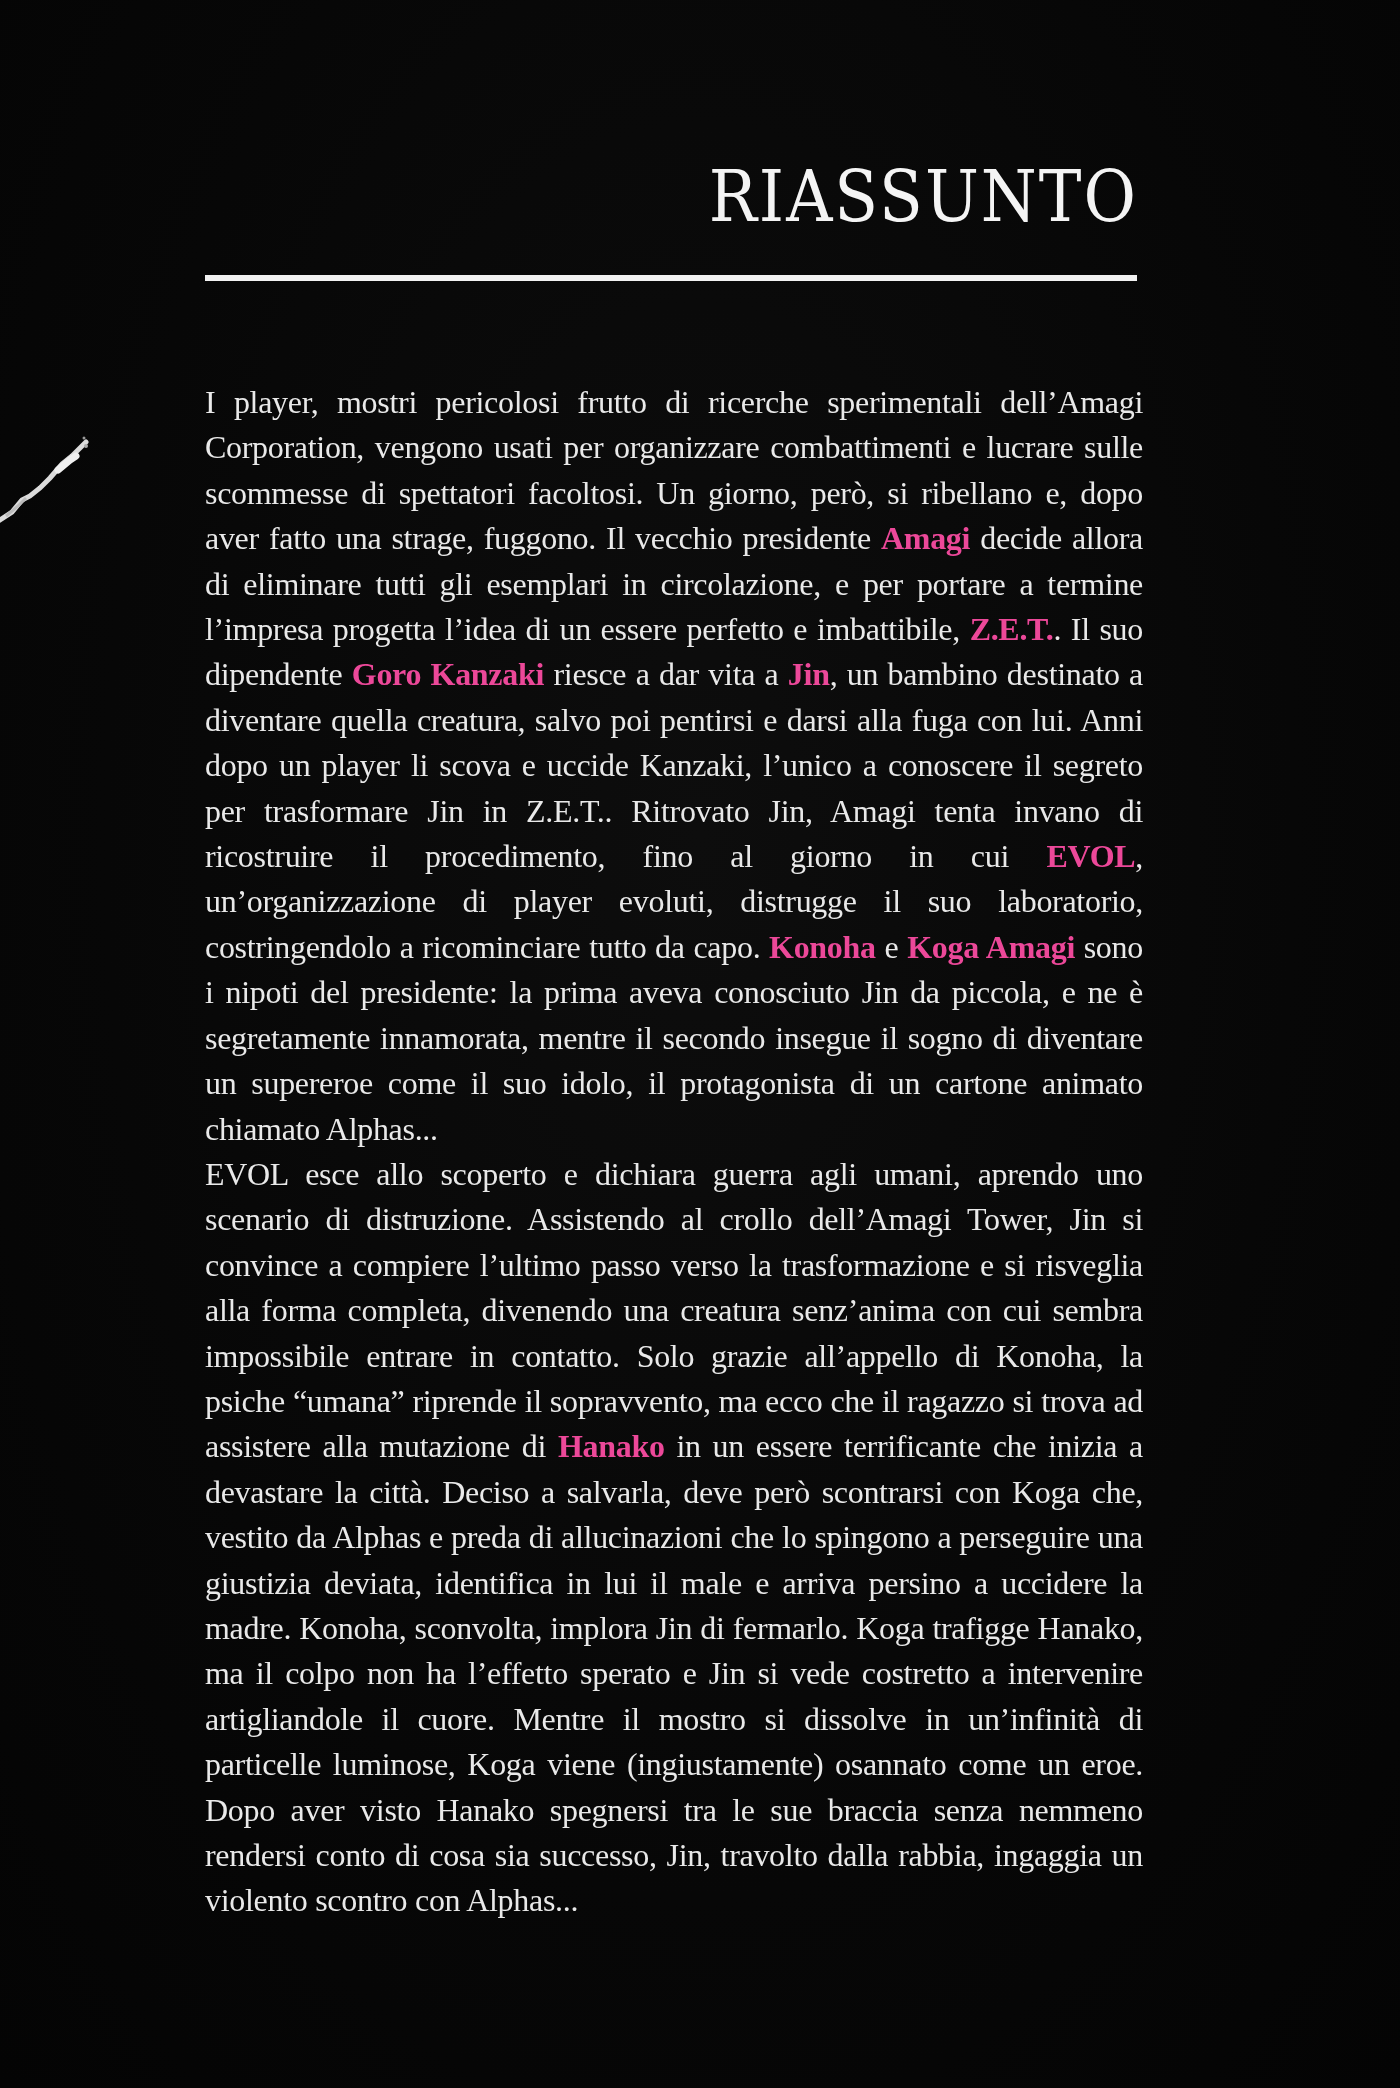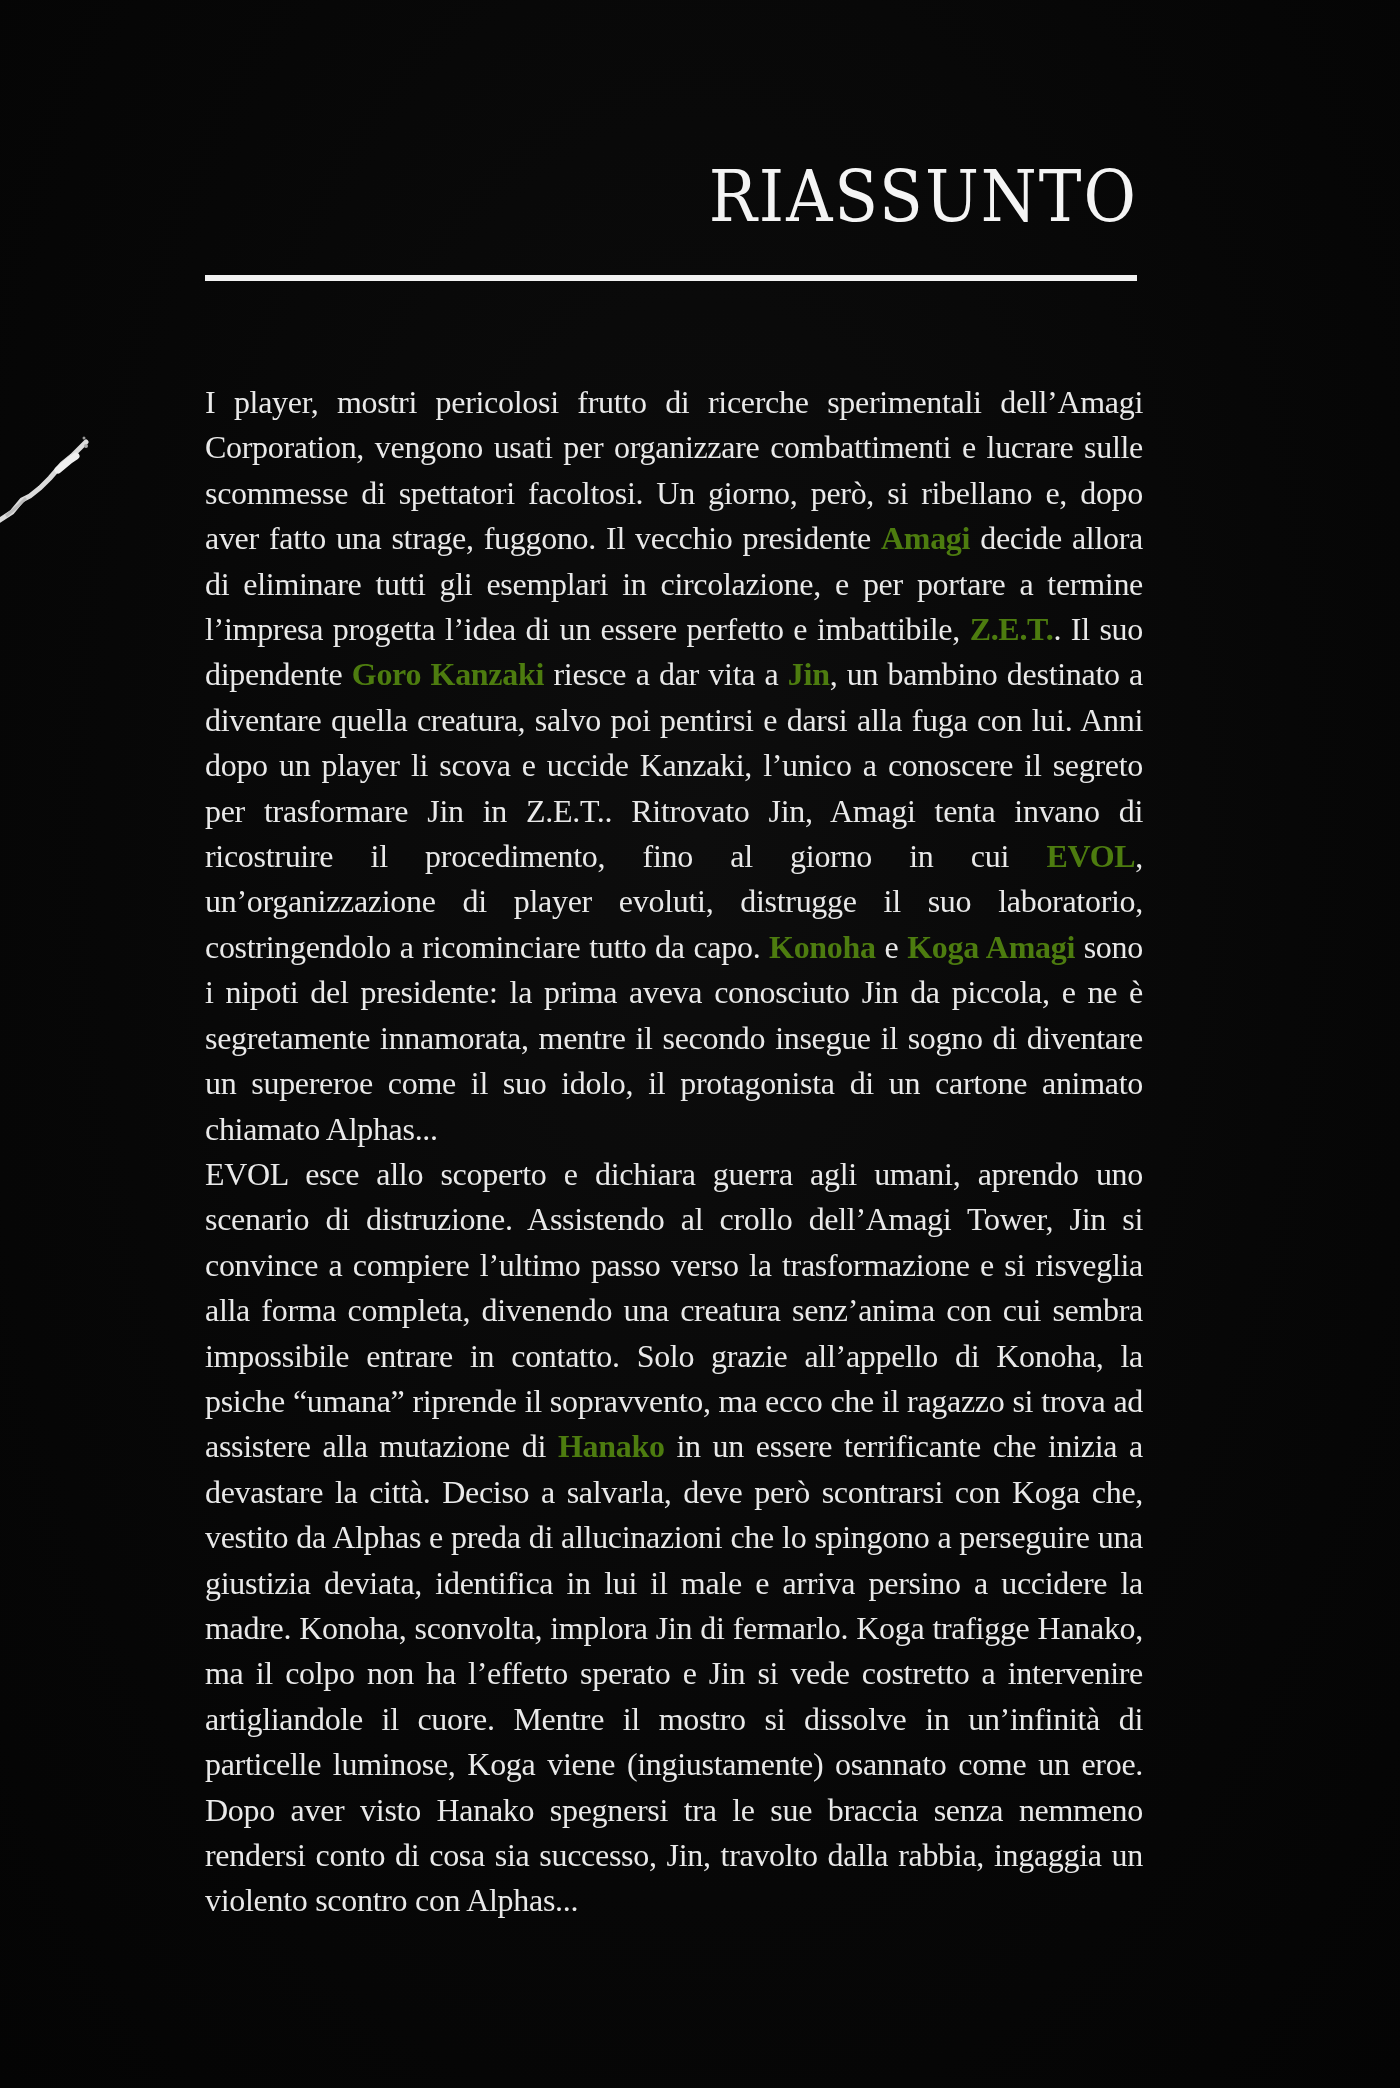--- a/index.html
+++ b/index.html
@@ -56,21 +56,21 @@
       line-height: 45.4px;
       text-align: justify;
       color: #e9e9e9;
       letter-spacing: -0.3px;
     }
     .body-text p {
       margin: 0;
     }
     .body-text b {
       font-weight: bold;
-      color: #4d7c0f;
+      color: #ec4899;
     }
   </style>
 </head>
 <body>
 
 <h1 class="page-title">RIASSUNTO</h1>
 <div class="title-rule"></div>
 
 <svg class="left-mark" viewBox="0 0 90 110">
   <path d="M0 100 L12 92 L22 80 L30 76 L40 68 L50 58 L62 44 L72 36 L80 28 L86 22" stroke="#dcdcdc" stroke-width="5" fill="none" stroke-linecap="round"></path>

